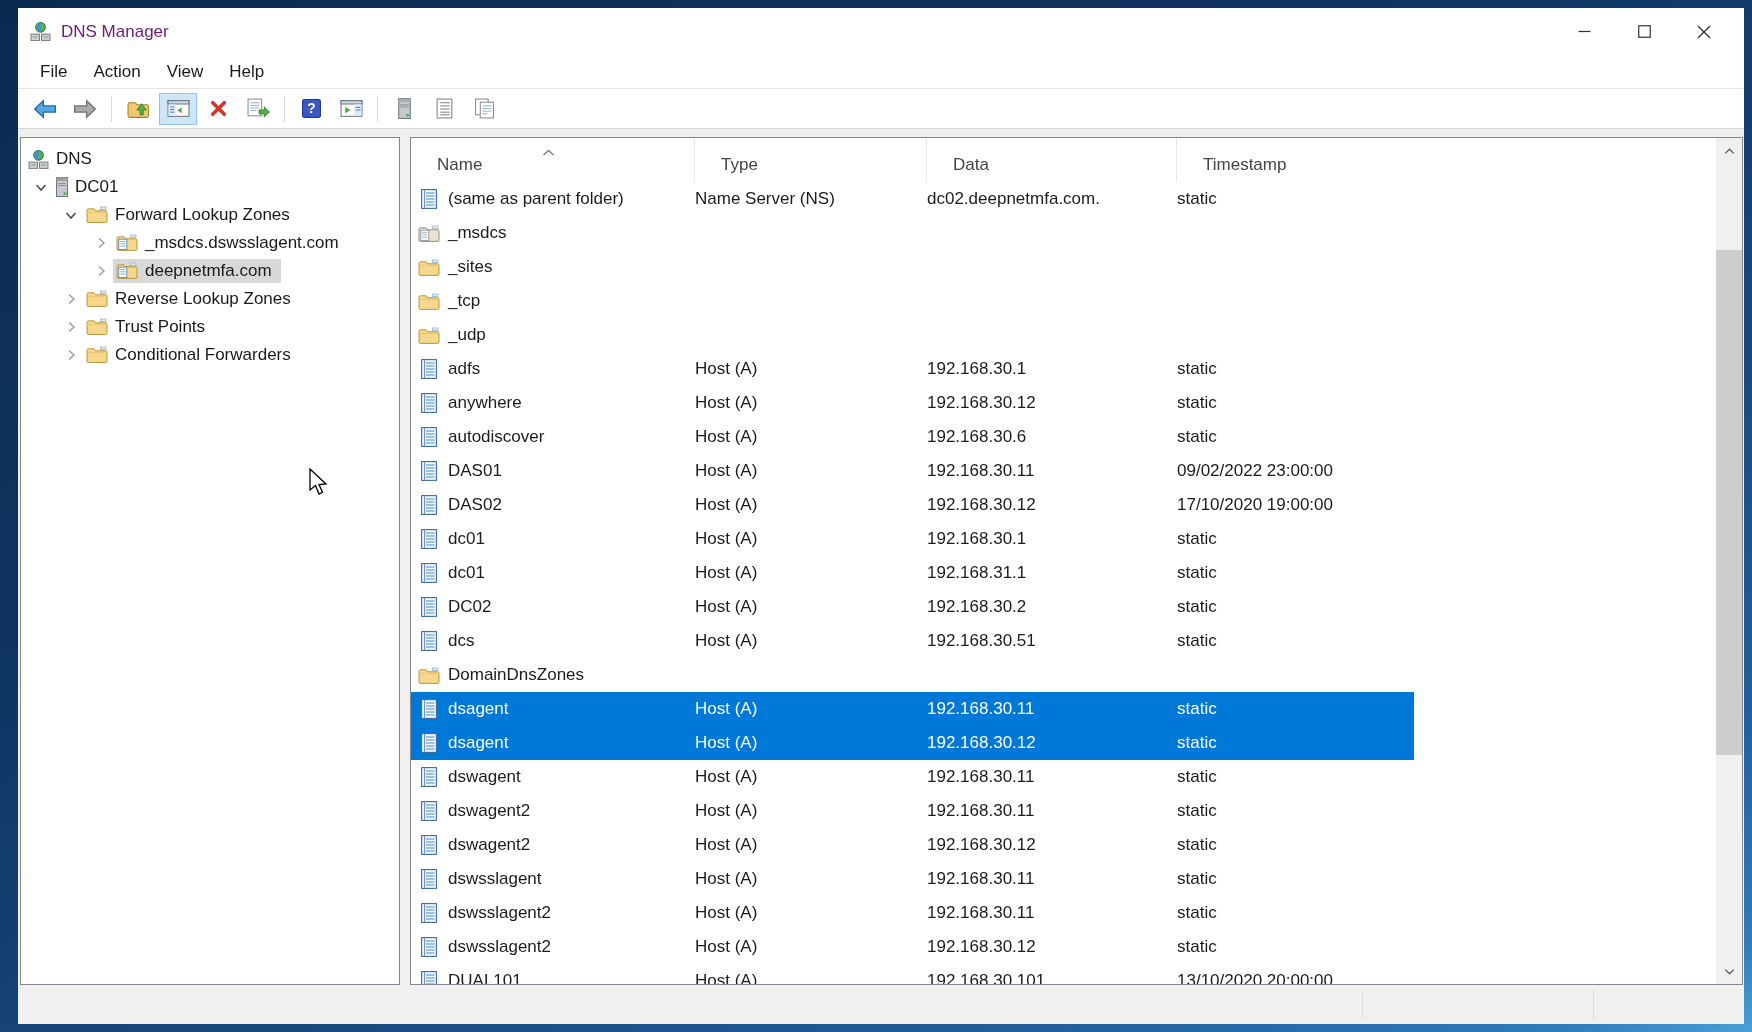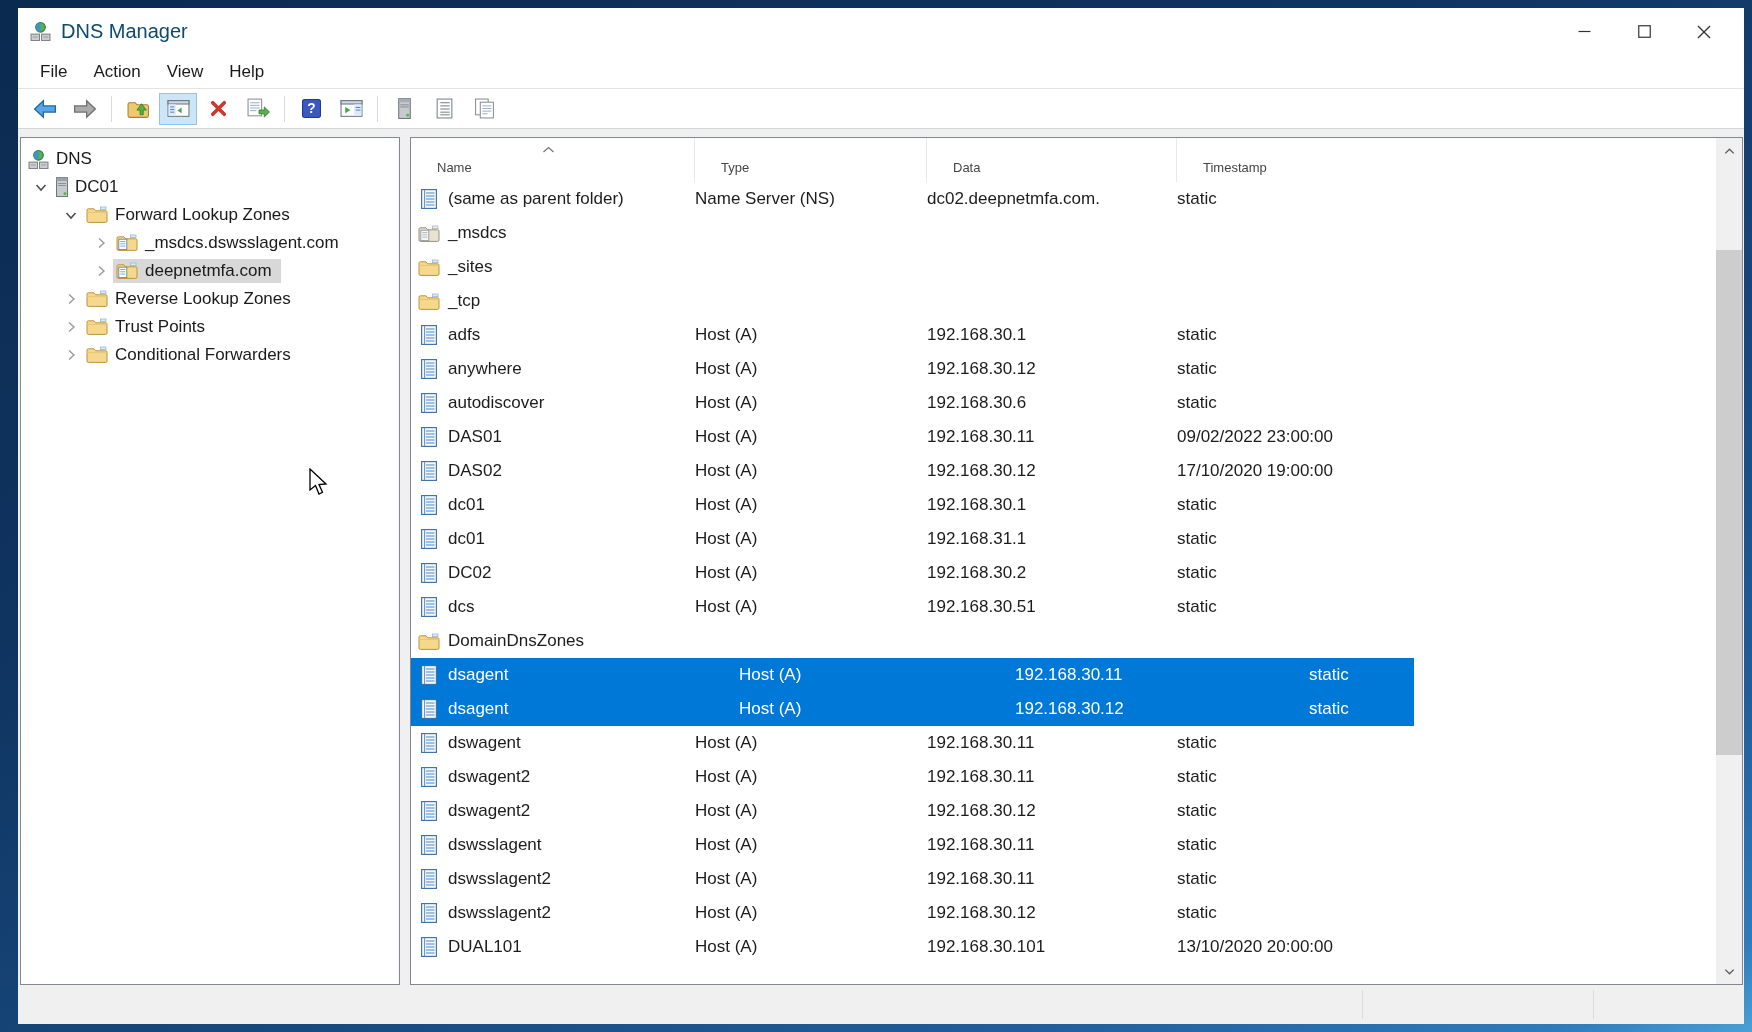--- a/index.html
+++ b/index.html
@@ -6,21 +6,21 @@
   html,body { width:1752px; height:1032px; overflow:hidden;
               font-family:"Liberation Sans", sans-serif; }
   .desktop { position:relative; width:1752px; height:1032px;
     background:linear-gradient(155deg,#0b2a50 0%,#0f3460 35%,#17487c 62%,#225e9b 82%,#2f7bbc 95%,#49a0d6 100%); }
   .window { position:absolute; left:18px; top:8px; width:1726px; height:1016px; background:#f0f0f0; }
 
   
   .titlebar { position:absolute; top:0; left:0; right:0; height:47px; background:#fff;
               display:flex; align-items:center; }
   .app-icon { margin-left:12px; display:flex; }
-  .title-text { margin-left:10px; font-size:20px; color:#0c4a6e; }
+  .title-text { margin-left:10px; font-size:17px; color:#701a75; }
   .win-controls { position:absolute; right:10px; top:0; height:47px; display:flex; align-items:stretch; }
   .win-btn { width:60px; display:flex; align-items:center; justify-content:center;
              background:transparent; border:none; }
 
   
   .menubar { position:absolute; top:47px; left:0; right:0; height:33px; background:#fff;
              display:flex; align-items:center; padding-left:9px; }
   .menu-item { padding:0 13px; font-size:17px; color:#1a1a1a; }
 
   
@@ -40,27 +40,27 @@
   .tree-inner { display:flex; align-items:center; gap:7px; padding:2px 9px 2px 3px; white-space:nowrap; }
   .tree-inner.selected { background:#d8d8d8; }
   .tree-icn { display:flex; }
 
   
   .list-panel { position:absolute; left:392px; top:129px; width:1333px; height:848px;
                 background:#fff; border:1px solid #828790; overflow:hidden; }
   .list-header { position:absolute; top:0; left:0; right:26px; height:44px;
                  display:grid; grid-template-columns:284px 232px 250px 1fr; }
   .hcell { position:relative; display:flex; align-items:flex-end; padding:0 0 7px 26px;
-           font-size:13px; color:#454545; border-right:1px solid #e8e8e8; }
+           font-size:17px; color:#454545; border-right:1px solid #e8e8e8; }
   .hcell:last-child { border-right:none; }
   .sort-caret { position:absolute; top:4px; left:131px; }
   .rows { position:absolute; top:44px; left:0; bottom:0; right:26px; overflow:hidden; }
   .lrow { width:1003px; height:34px; display:grid; grid-template-columns:284px 232px 250px 237px;
           align-items:center; font-size:17px; color:#1c1c1c; }
-  .lrow.selected { background:#0078d7; color:#fff;gap:44px; }
+  .lrow.selected { background:#0078d7; color:#fff; }
   .cell-name { display:flex; align-items:flex-end; gap:8px; padding-left:7px; overflow:hidden; white-space:nowrap; }
   .row-icn { display:flex; min-width:22px; justify-content:center; }
 
   
   .vscroll { position:absolute; top:0; right:0; width:26px; height:100%; background:#f0f0f0; }
   .varrow { position:absolute; left:0; width:26px; height:26px; display:flex;
             align-items:center; justify-content:center; background:#f0f0f0; border:none; }
   .varrow.up { top:0; } .varrow.down { bottom:0; }
   .vthumb { position:absolute; left:0; width:26px; top:112px; height:505px; background:#cdcdcd; }
 
@@ -478,20 +478,35 @@
               </span>
               <span>_tcp</span>
             </div>
             <div></div>
             <div></div>
             <div></div>
           </div>
           <div class="lrow">
             <div class="cell-name">
               <span class="row-icn">
+                <svg viewBox="0 0 22 18" width="22" height="18">
+                  <path d="M1 4.2 Q1 2.8 2.4 2.8 H8 l1.6 2 H19.6 Q21 4.8 21 6.2 V15 Q21 16.4 19.6 16.4 H2.4 Q1 16.4 1 15 Z" fill="#f6d88c" stroke="#bd943c"></path>
+                  <rect x="14.5" y="1" width="5.5" height="2.6" fill="#dbe9f5" stroke="#9bb8d4" stroke-width="0.8"></rect>
+                  <path d="M1 6.5 H21" stroke="#e9c66f"></path>
+                </svg>
+              </span>
+              <span>_udp</span>
+            </div>
+            <div></div>
+            <div></div>
+            <div></div>
+          </div>
+          <div class="lrow">
+            <div class="cell-name">
+              <span class="row-icn">
                 <svg viewBox="0 0 16 20" width="16" height="20">
                   <rect x="0.6" y="0.6" width="14.8" height="18.8" fill="#f2f7fc" stroke="#3a6ea5" stroke-width="1.1"></rect>
                   <line x1="3.6" y1="1.2" x2="3.6" y2="18.8" stroke="#3a6ea5" stroke-width="0.8"></line>
                   <g stroke="#6ea3d8" stroke-width="1.3">
                     <line x1="5" y1="4" x2="13.5" y2="4"></line>
                     <line x1="5" y1="7" x2="13.5" y2="7"></line>
                     <line x1="5" y1="10" x2="13.5" y2="10"></line>
                     <line x1="5" y1="13" x2="13.5" y2="13"></line>
                     <line x1="5" y1="16" x2="13.5" y2="16"></line>
                   </g>

